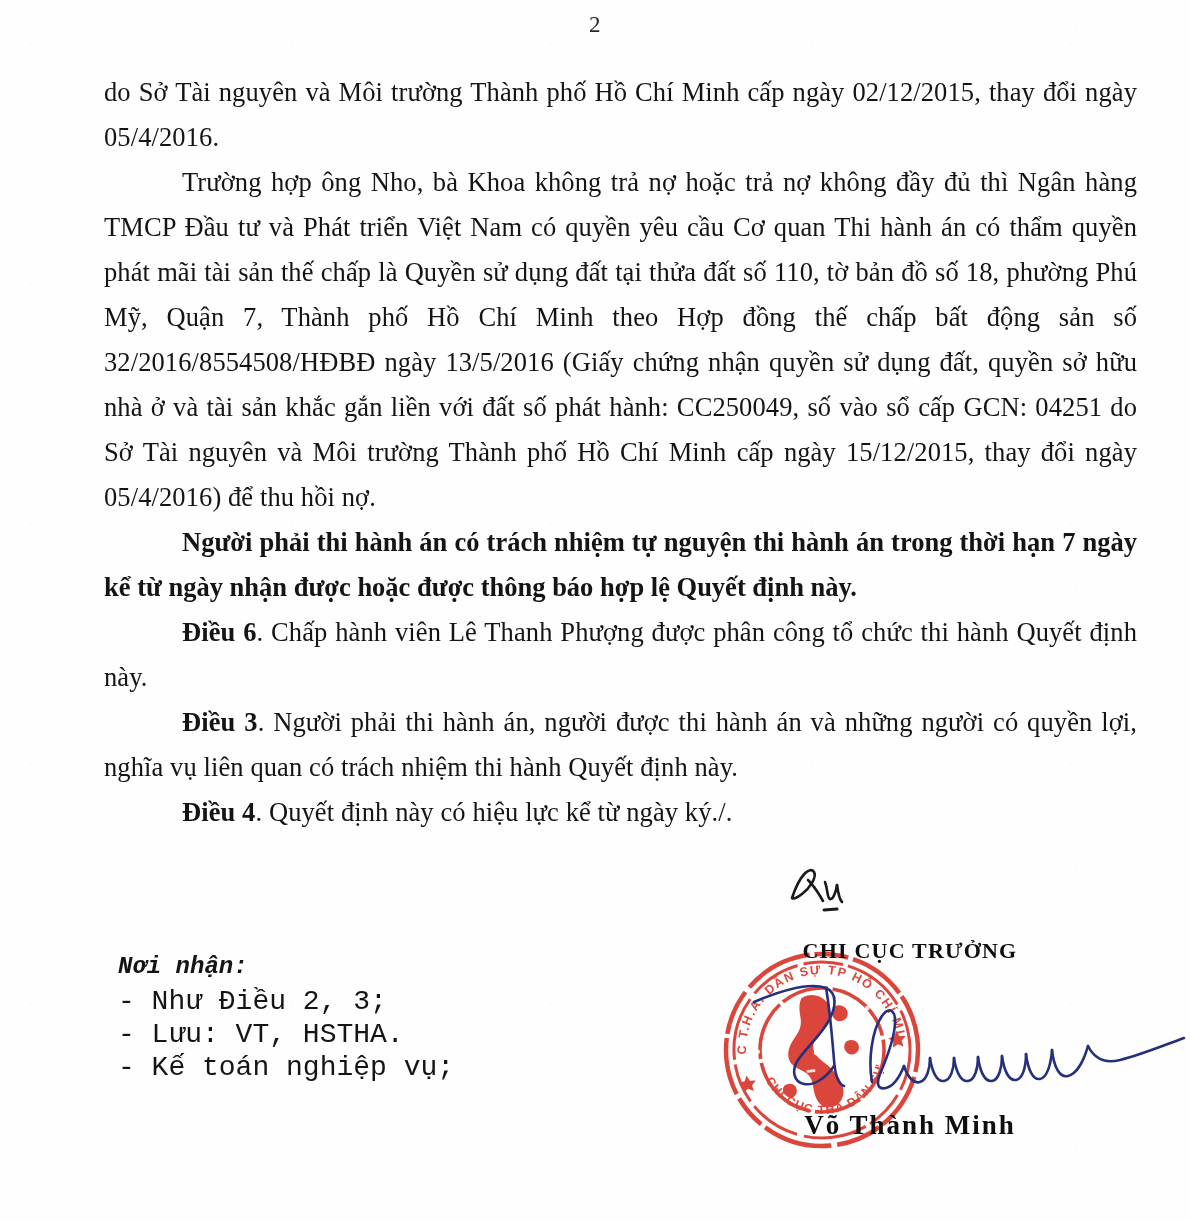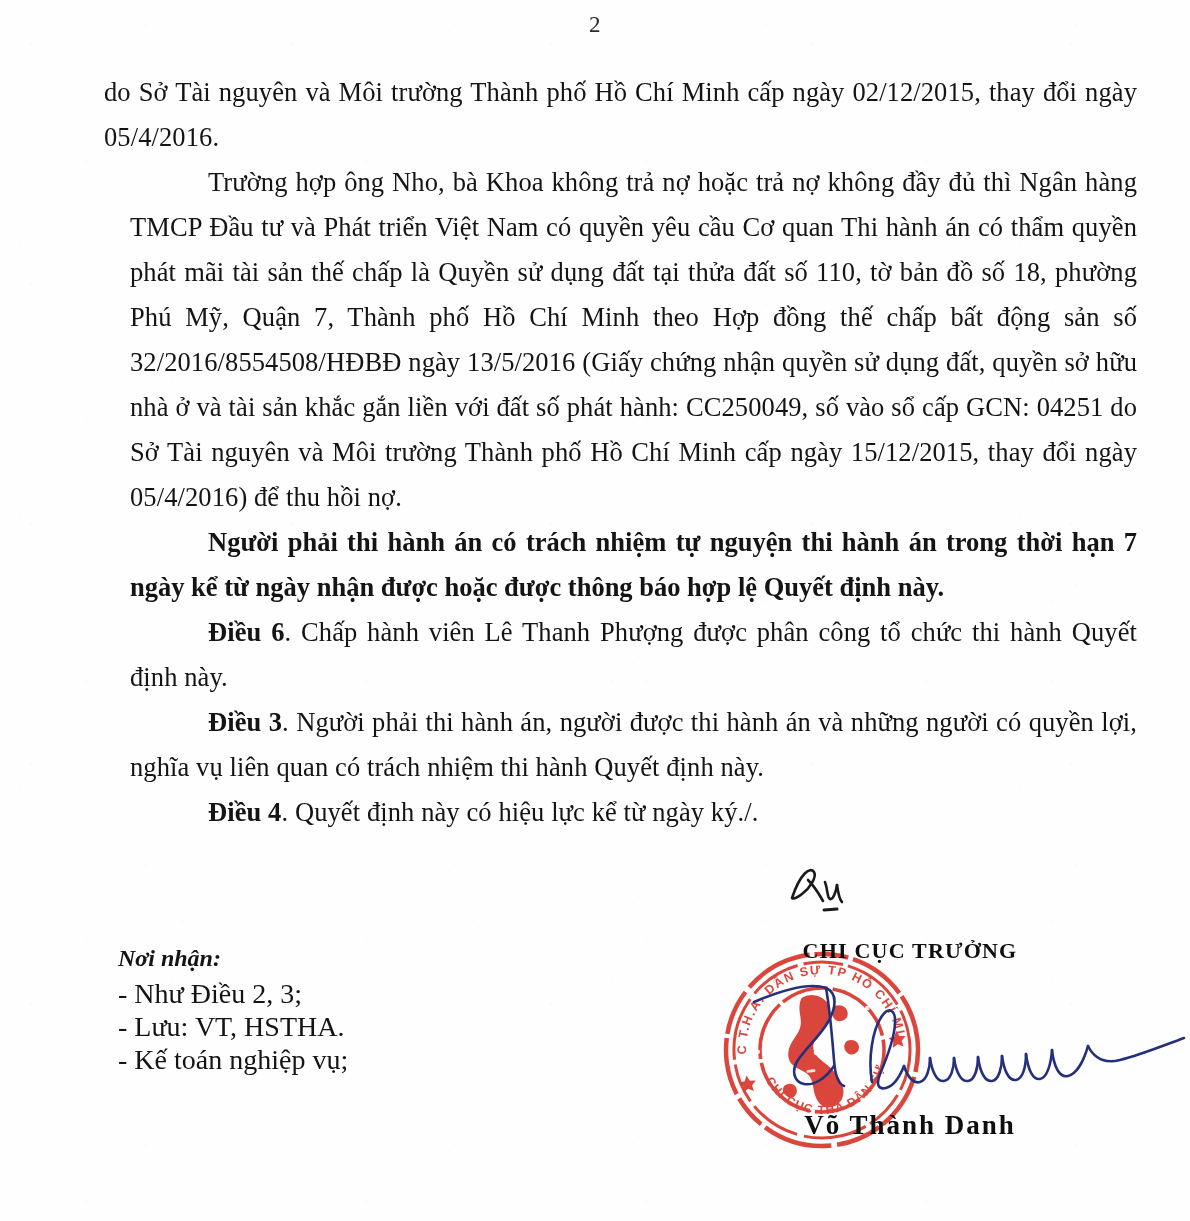--- a/index.html
+++ b/index.html
@@ -67,39 +67,40 @@
     text-align: justify;
     text-justify: inter-word;
     color: #141414;
     letter-spacing: .1px;
   }
   .para.indent { text-indent: 78px; }
   .para.bold {
     font-weight: bold;
     letter-spacing: 0;
   }
-  .para + .para { margin-top: 0; margin-left: 26px; }
+  .para + .para { margin-top: 0; }
 
   .art-label { font-weight: bold; }
 
   
   .footer {
     position: absolute;
     left: 0;
     top: 930px;
     width: 1190px;
     height: 291px;
   }
 
   
   .recipients {
     position: absolute;
     left: 118px;
-    top: 12px;
+    top: 20px;
     width: 430px;
+    font-family: Liberation Mono, monospace;
   }
   .recipients-title {
     font-style: italic;
     font-weight: bold;
     font-size: 24px;
     line-height: 33px;
     color: #141414;
   }
   .recipients-list {
     list-style: none;
@@ -315,16 +316,16 @@
             <path d="M230 83 C 232 98, 237 108, 244 107 C 251 106, 254 93, 254 82"></path>
             <path d="M254 82 C 256 97, 261 107, 268 106 C 275 105, 278 92, 278 80"></path>
             <path d="M278 80 C 280 96, 285 106, 292 105 C 299 104, 303 90, 304 76"></path>
             <path d="M304 76 C 306 94, 312 104, 320 102 C 329 100, 336 86, 340 72"></path>
 
             <path d="M340 72 C 346 84, 356 90, 372 86 C 392 81, 414 72, 436 64"></path>
           </g>
         </svg>
       </div>
 
-      <div class="sig-name">Võ Thành Danh</div>
+      <div class="sig-name">Võ Thành Minh</div>
     </div>
   </div>
 </div>
 
 </body></html>

